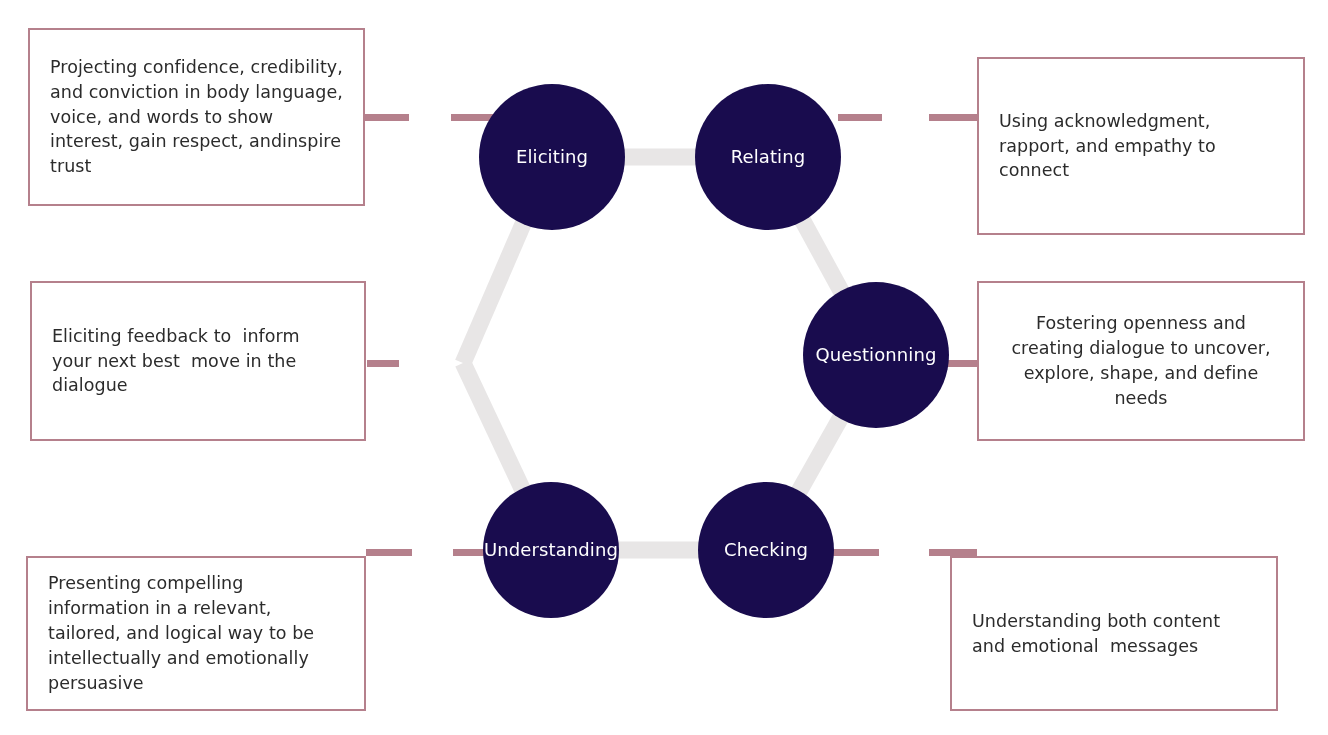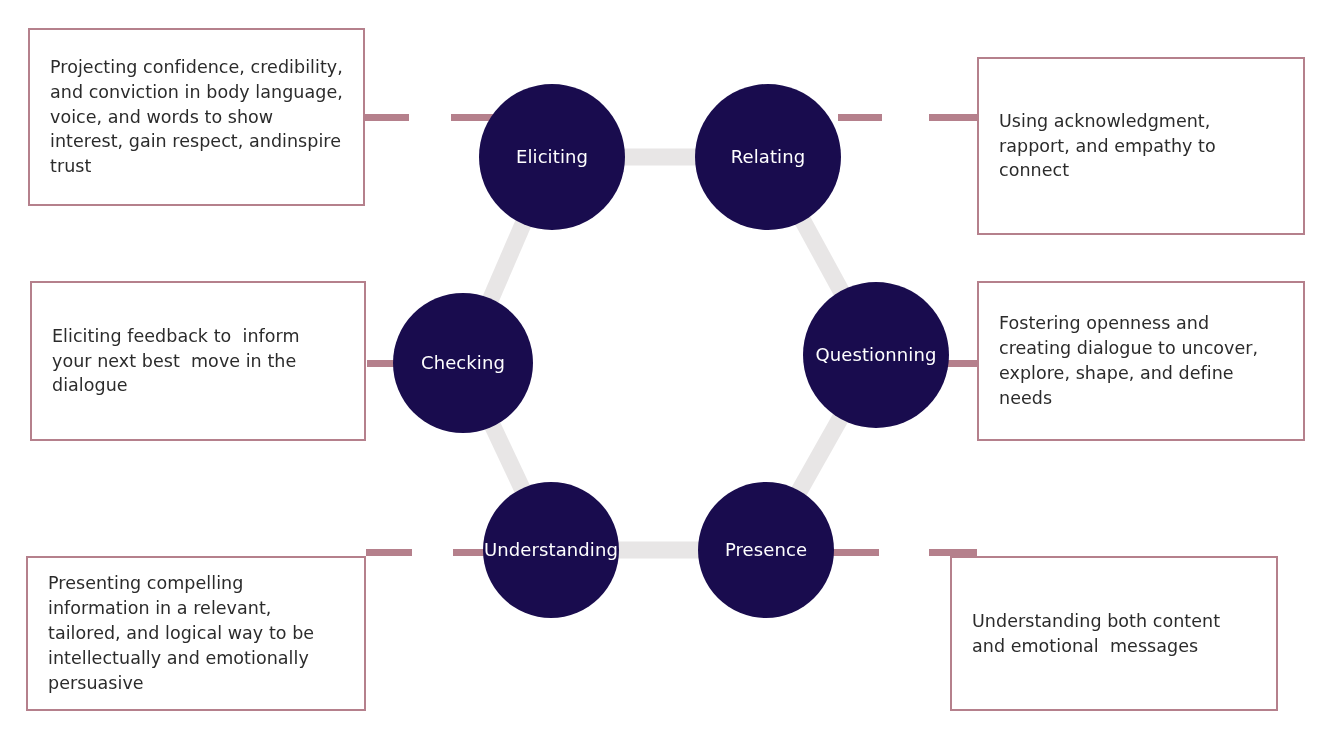--- a/index.html
+++ b/index.html
@@ -46,21 +46,21 @@
     color: #2b2b2b;
     white-space: pre-wrap;
     letter-spacing: 0.05px;
   }
 
   .box-tl { left: 28px;  top: 28px;  width: 337px; height: 178px; }
   .box-ml { left: 30px;  top: 281px; width: 336px; height: 160px; }
   .box-bl { left: 26px;  top: 556px; width: 340px; height: 155px; }
 
   .box-tr { left: 977px; top: 28px;  width: 328px; height: 178px; margin-top: 29px; }
-  .box-mr { left: 977px; top: 281px; width: 328px; height: 160px; }
+  .box-mr { left: 977px; top: 281px; width: 328px; height: 160px; text-align: center; }
   .box-br { left: 950px; top: 556px; width: 328px; height: 155px; }
 
   .box-tr .desc-text,
   .box-mr .desc-text,
   .box-br .desc-text { }
 
   
   .stub {
     position: absolute;
     background: #B5808C;
@@ -123,30 +123,27 @@
 
   <div class="node" style="left:695px; top:84px; width:146px; height:146px;">
     <span class="node-label">Relating</span>
   </div>
 
   <div class="node" style="left:803px; top:282px; width:146px; height:146px;">
     <span class="node-label">Questionning</span>
   </div>
 
   <div class="node" style="left:698px; top:482px; width:136px; height:136px;">
-    <span class="node-label">Presence</span>
+    <span class="node-label">Checking</span>
   </div>
 
   <div class="node" style="left:483px; top:482px; width:136px; height:136px;">
     <span class="node-label">Understanding</span>
   </div>
 
-  <div class="node" style="left:393px; top:293px; width:140px; height:140px;">
-    <span class="node-label">Checking</span>
-  </div>
 
   <div class="desc-box box-tl">
     <span class="desc-text">Projecting confidence, credibility, and conviction in body language, voice, and words to show interest, gain respect, andinspire trust</span>
   </div>
 
   <div class="desc-box box-ml">
     <span class="desc-text">Eliciting feedback to  inform your next best  move in the dialogue</span>
   </div>
 
   <div class="desc-box box-bl">

